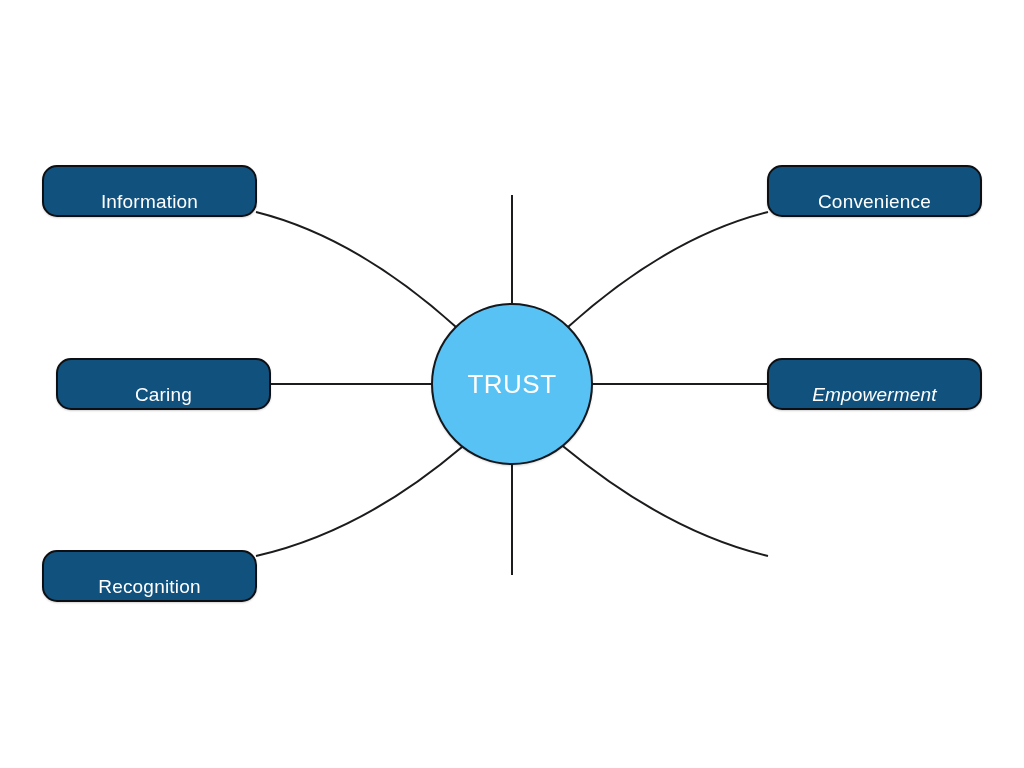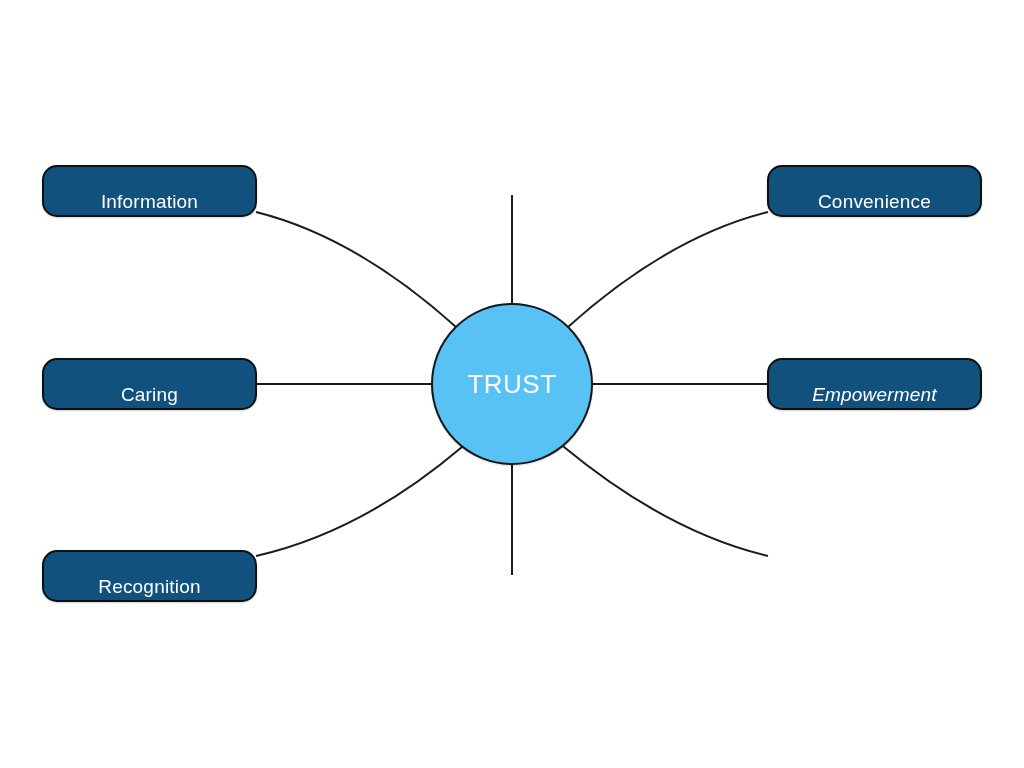--- a/index.html
+++ b/index.html
@@ -80,21 +80,21 @@
 
   <div class="node" style="left:42px;top:165px;">
     <span class="node-label">Information</span>
   </div>
 
 
   <div class="node" style="left:767px;top:165px;">
     <span class="node-label">Convenience</span>
   </div>
 
-  <div class="node" style="left:42px;top:358px;">
+  <div class="node" style="left:56px;top:358px;">
     <span class="node-label">Caring</span>
   </div>
 
   <div class="node" style="left:767px;top:358px;font-style:italic;">
     <span class="node-label">Empowerment</span>
   </div>
 
   <div class="node" style="left:42px;top:550px;">
     <span class="node-label">Recognition</span>
   </div>

